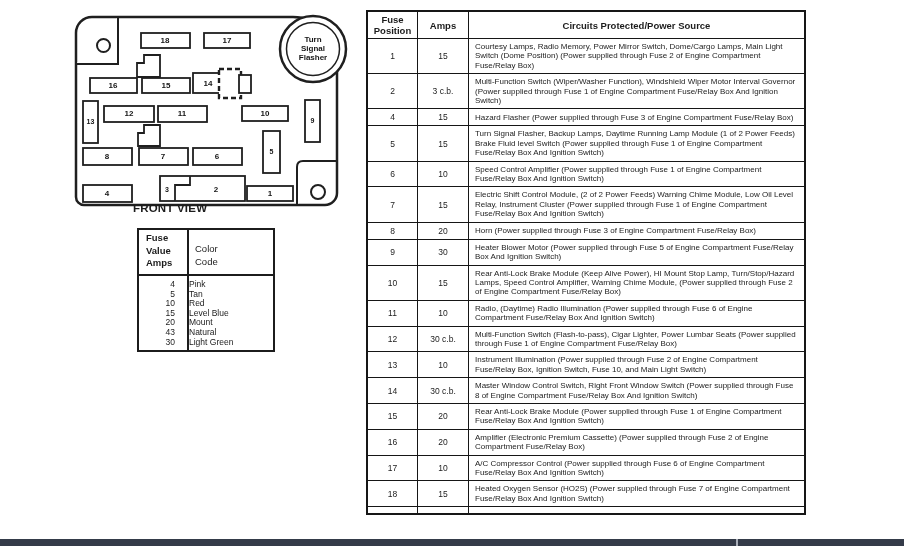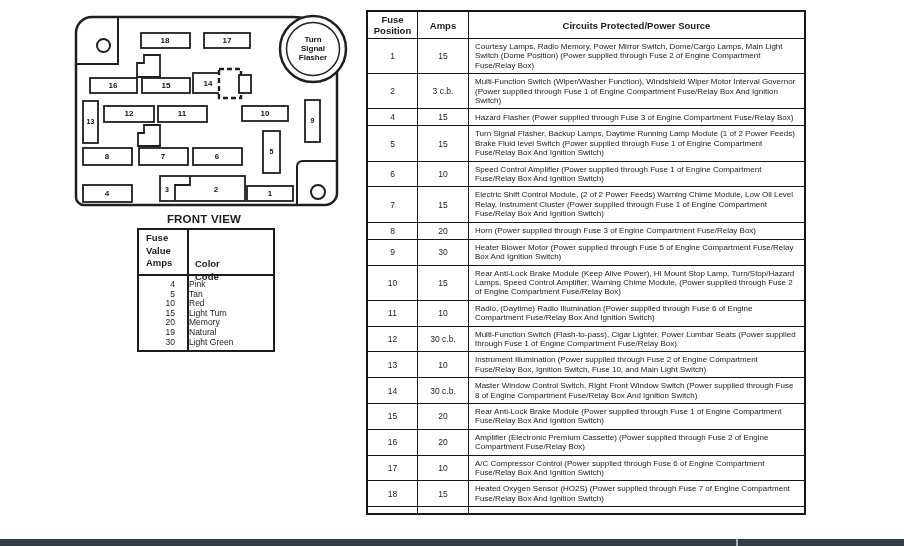--- a/index.html
+++ b/index.html
@@ -14,36 +14,36 @@
   .diagram-svg path,.diagram-svg rect,.diagram-svg circle,.diagram-svg line{
     fill:#ffffff;stroke:#1f1f1f;
   }
   .diagram-svg text{
     fill:#151515;stroke:none;font-family:"Liberation Sans",sans-serif;
     font-size:8px;font-weight:bold;text-anchor:middle;dominant-baseline:middle;
   }
   .flasher-text{font-size:7.5px;}
   
   .front-view{
-    position:absolute;left:133px;top:213px;width:142px;text-align:center;
+    position:absolute;left:133px;top:202px;width:142px;text-align:left;
     font-weight:bold;font-size:11.5px;letter-spacing:.2px;
   }
   .color-table{
     position:absolute;left:137px;top:228px;width:138px;height:124px;
     border:2px solid #1c1c1c;box-sizing:border-box;
   }
   .ct-divider{position:absolute;left:48px;top:0;bottom:0;width:2px;background:#1c1c1c;}
   .ct-hline{position:absolute;left:0;right:0;top:44px;height:2px;background:#1c1c1c;}
   .ct-head-amps{
     position:absolute;left:0;top:2px;width:48px;padding-left:7px;box-sizing:border-box;
     font-weight:bold;font-size:9.5px;line-height:12.5px;white-space:pre-line;
   }
   .ct-head-color{
-    position:absolute;left:56px;top:28px;
-    font-weight:bold;font-size:9.5px;line-height:12.5px;white-space:pre-line;
+    position:absolute;left:56px;top:13px;
+    font-weight:normal;font-size:9.5px;line-height:12.5px;white-space:pre-line;
   }
   .ct-body{position:absolute;left:0;right:0;top:50px;}
   .ct-row{display:flex;font-size:8.5px;line-height:9.6px;}
   .ct-amp{width:40px;text-align:right;padding-right:4px;box-sizing:border-box;}
   .ct-color{padding-left:10px;}
   
   .fuse-table{
     position:absolute;left:366px;top:10px;width:440px;
     border-collapse:collapse;table-layout:fixed;
     border:2.5px solid #161616;
@@ -142,28 +142,28 @@
     <div class="ct-row">
       <span class="ct-amp">5</span>
       <span class="ct-color">Tan</span>
     </div>
     <div class="ct-row">
       <span class="ct-amp">10</span>
       <span class="ct-color">Red</span>
     </div>
     <div class="ct-row">
       <span class="ct-amp">15</span>
-      <span class="ct-color">Light Turn</span>
+      <span class="ct-color">Level Blue</span>
     </div>
     <div class="ct-row">
       <span class="ct-amp">20</span>
-      <span class="ct-color">Memory</span>
-    </div>
-    <div class="ct-row">
-      <span class="ct-amp">19</span>
+      <span class="ct-color">Mount</span>
+    </div>
+    <div class="ct-row">
+      <span class="ct-amp">43</span>
       <span class="ct-color">Natural</span>
     </div>
     <div class="ct-row">
       <span class="ct-amp">30</span>
       <span class="ct-color">Light Green</span>
     </div>
   </div>
 </div>
 
 <table class="fuse-table">

